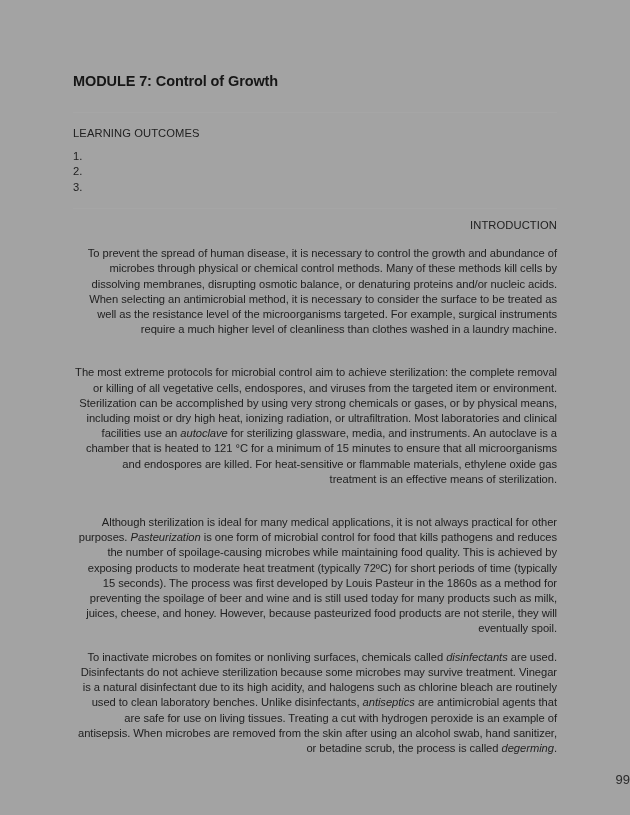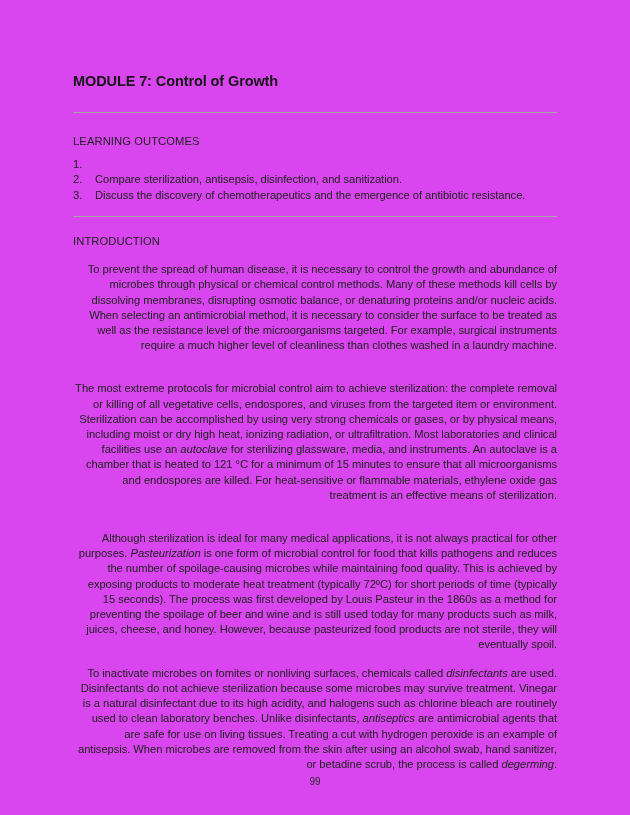--- a/index.html
+++ b/index.html
@@ -4,21 +4,21 @@
 <style>
   html, body {
     margin: 0;
     padding: 0;
     background: #ffffff;
   }
   .page {
     position: relative;
     width: 630px;
     height: 815px;
-    background: #d946ef;
+    background: #a3a3a3;
     font-family: "Liberation Sans", sans-serif;
     color: #212121;
     overflow: hidden;
   }
   .content {
     position: absolute;
     left: 73px;
     top: 0;
     width: 484px;
   }
@@ -36,26 +36,27 @@
     border-top: 1px solid #a6a6a6;
     margin: 22px 0 0 0;
     height: 0;
   }
   .rule.rule-2 {
     margin-top: 13px;
   }
   .section-heading {
     font-size: 11.2px;
     line-height: 15px;
-    margin-top: 21px;
+    margin-top: 13px;
     letter-spacing: 0.1px;
     color: #212121;
   }
   .section-heading.intro {
-    margin-top: 17px;
+    margin-top: 9px;
+    text-align: right;
   }
   .lo-list {
     margin-top: 8px;
   }
   .lo-item {
     display: flex;
     font-size: 11.2px;
     line-height: 15.4px;
     letter-spacing: -0.05px;
   }
@@ -74,22 +75,22 @@
     margin-top: 28px;
   }
   .para em {
     font-style: italic;
   }
   .page-number {
     position: absolute;
     left: 0;
     bottom: 28px;
     width: 100%;
-    text-align: center;
-    font-size: 10px;
+    text-align: right;
+    font-size: 13px;
     color: #2b2b2b;
   }
 </style>
 </head>
 <body>
 
 <div class="page">
   <div class="content">
 
     <h1 class="doc-title">MODULE 7: Control of Growth</h1>
@@ -97,25 +98,23 @@
     <hr class="rule rule-1">
 
     <div class="section-heading">LEARNING OUTCOMES</div>
 
     <div class="lo-list">
       <div class="lo-item">
         <span class="lo-num">1.</span>
       </div>
       <div class="lo-item">
         <span class="lo-num">2.</span>
-        <span class="lo-text">Compare sterilization, antisepsis, disinfection, and sanitization.</span>
       </div>
       <div class="lo-item">
         <span class="lo-num">3.</span>
-        <span class="lo-text">Discuss the discovery of chemotherapeutics and the emergence of antibiotic resistance.</span>
       </div>
     </div>
 
     <hr class="rule rule-2">
 
     <div class="section-heading intro">INTRODUCTION</div>
 
     <p class="para">To prevent the spread of human disease, it is necessary to control the growth and abundance of microbes through physical or chemical control methods. Many of these methods kill cells by dissolving membranes, disrupting osmotic balance, or denaturing proteins and/or nucleic acids. When selecting an antimicrobial method, it is necessary to consider the surface to be treated as well as the resistance level of the microorganisms targeted. For example, surgical instruments require a much higher level of cleanliness than clothes washed in a laundry machine.</p>
     <p class="para gap-lg">The most extreme protocols for microbial control aim to achieve sterilization: the complete removal or killing of all vegetative cells, endospores, and viruses from the targeted item or environment. Sterilization can be accomplished by using very strong chemicals or gases, or by physical means, including moist or dry high heat, ionizing radiation, or ultrafiltration. Most laboratories and clinical facilities use an <em>autoclave</em> for sterilizing glassware, media, and instruments. An autoclave is a chamber that is heated to 121 °C for a minimum of 15 minutes to ensure that all microorganisms and endospores are killed. For heat-sensitive or flammable materials, ethylene oxide gas treatment is an effective means of sterilization.</p>
     <p class="para gap-lg">Although sterilization is ideal for many medical applications, it is not always practical for other purposes. <em>Pasteurization</em> is one form of microbial control for food that kills pathogens and reduces the number of spoilage-causing microbes while maintaining food quality. This is achieved by exposing products to moderate heat treatment (typically 72ºC) for short periods of time (typically 15 seconds). The process was first developed by Louis Pasteur in the 1860s as a method for preventing the spoilage of beer and wine and is still used today for many products such as milk, juices, cheese, and honey. However, because pasteurized food products are not sterile, they will eventually spoil.</p>

